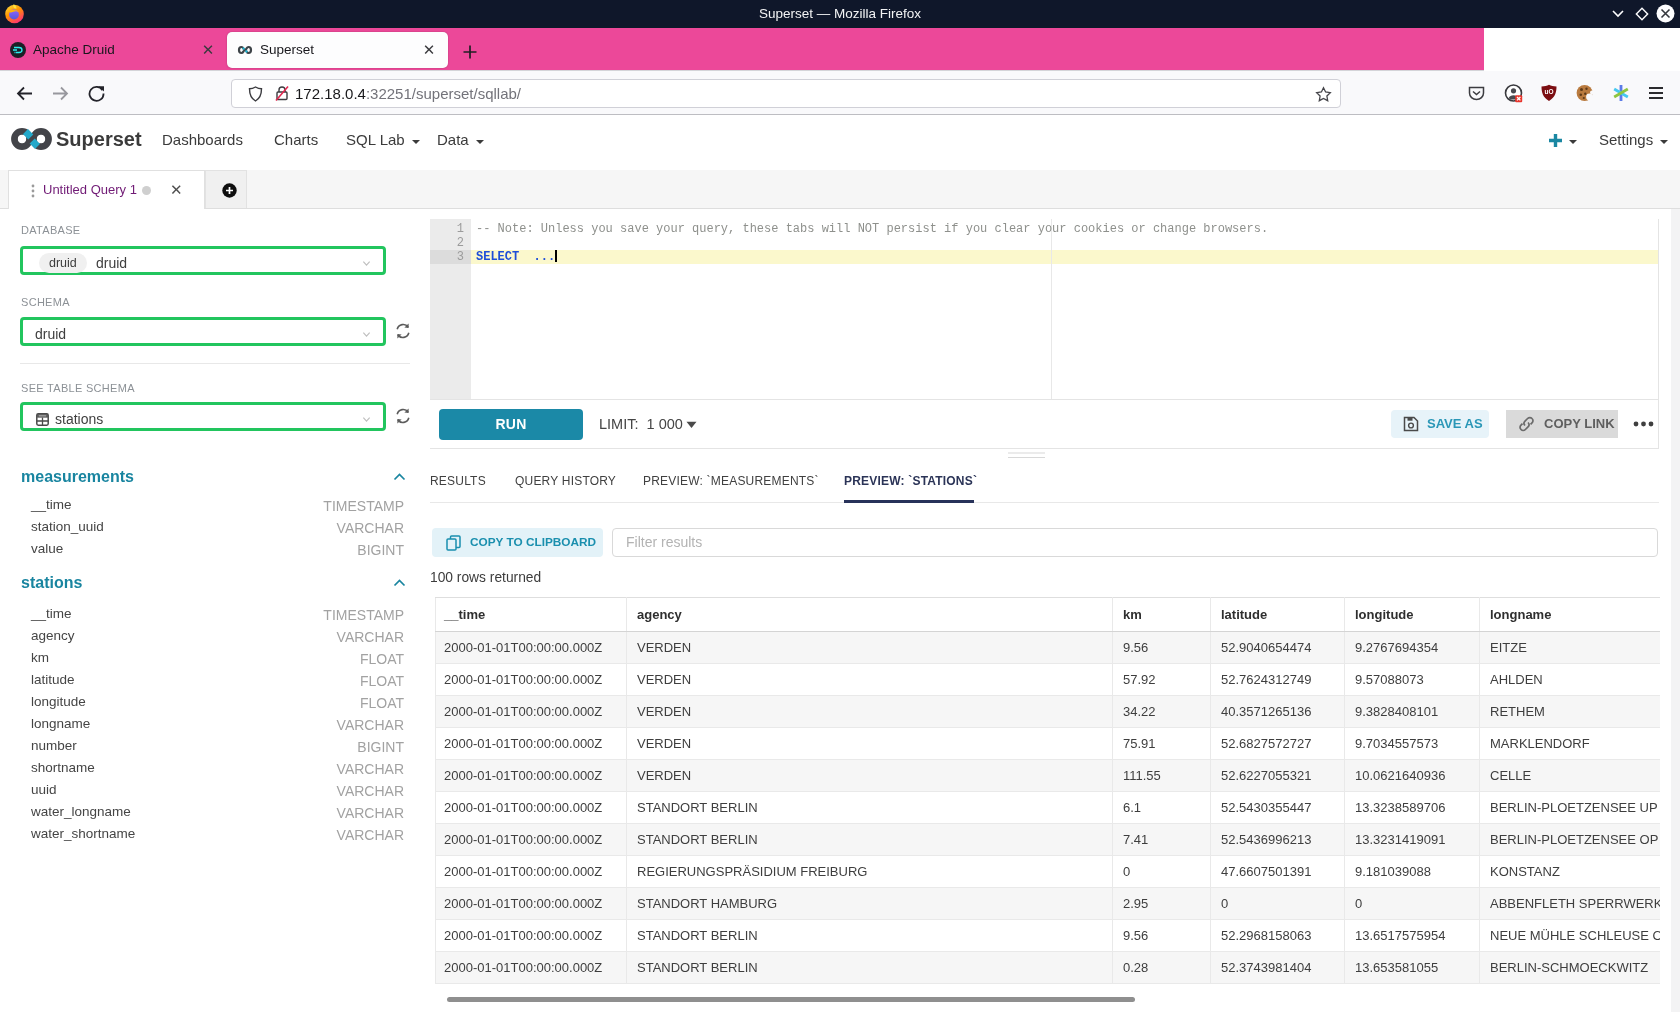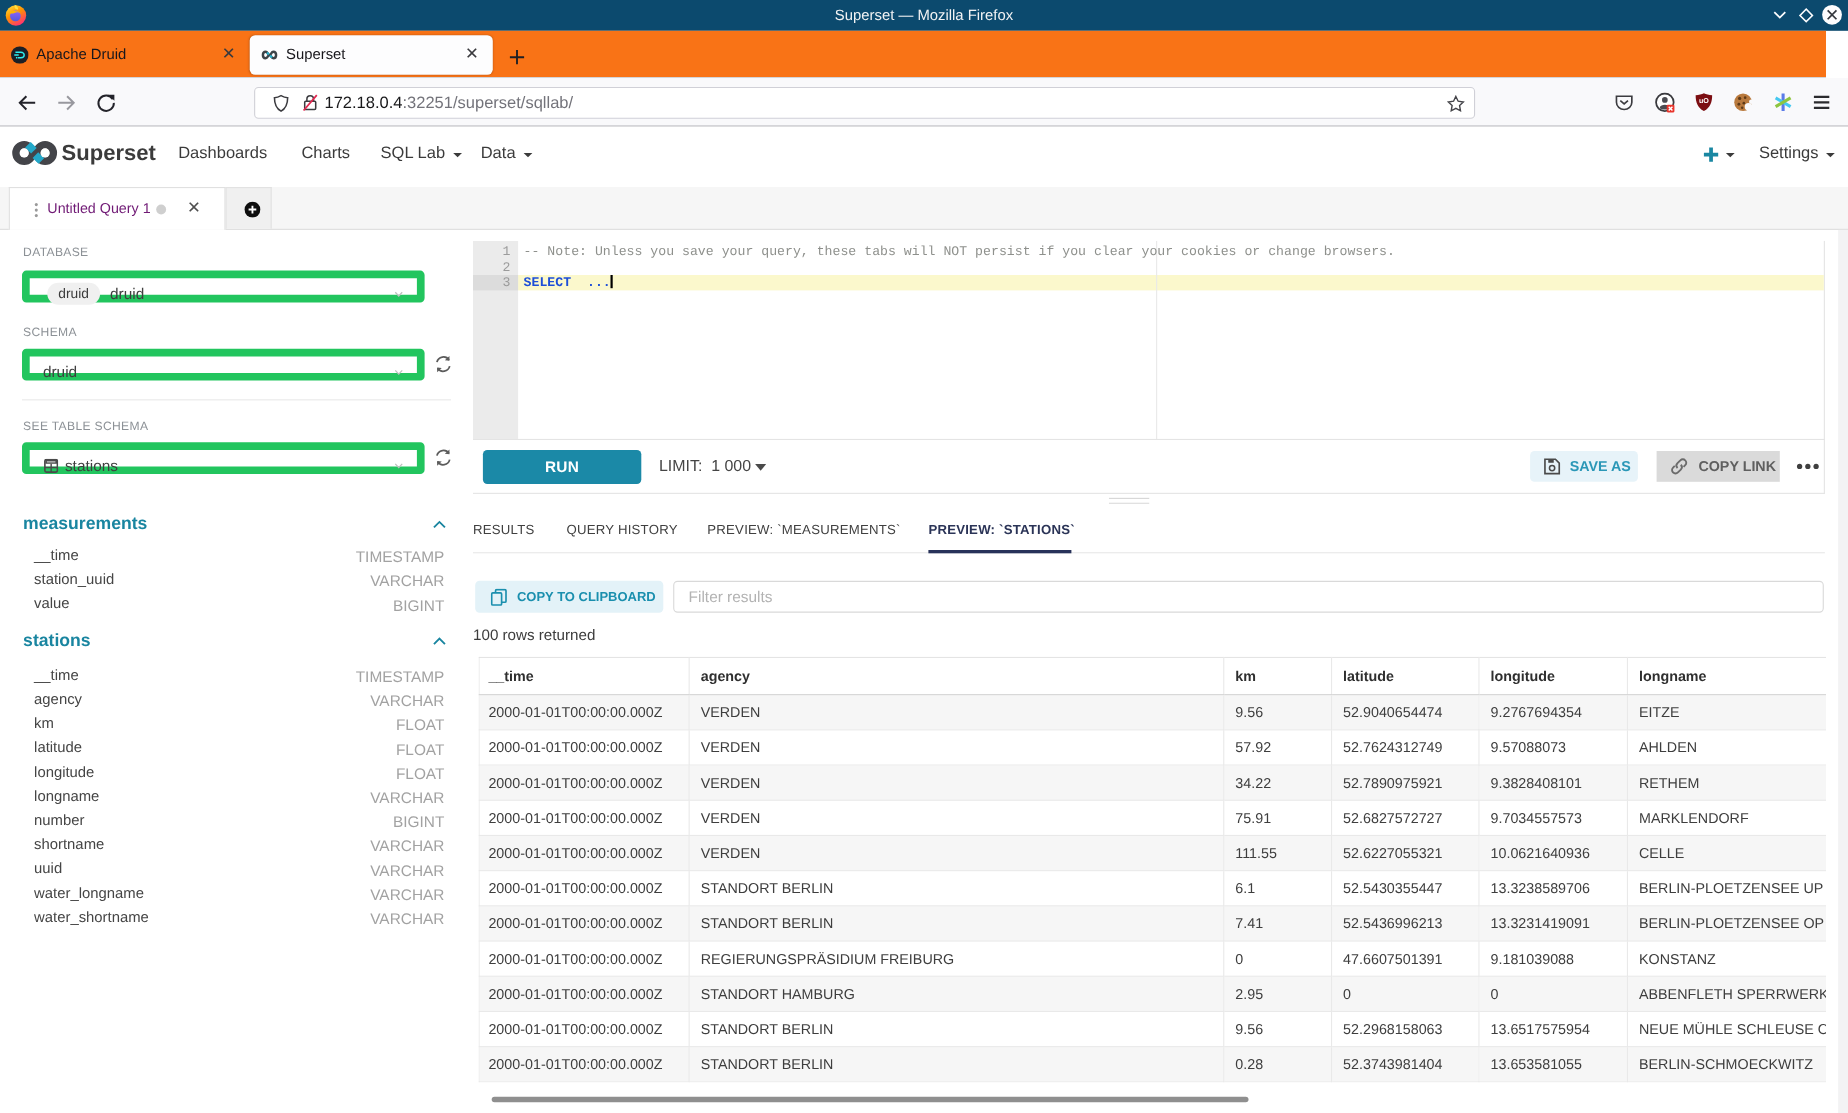--- a/index.html
+++ b/index.html
@@ -1,23 +1,23 @@
 <!DOCTYPE html>
 <html><head>
 <meta charset="utf-8">
 <style>
   * { margin:0; padding:0; box-sizing:border-box; }
   html,body { width:1680px; height:1012px; overflow:hidden; background:#fff;
     font-family:"Liberation Sans", sans-serif; }
   .abs { position:absolute; }
   
-  #titlebar { position:absolute; left:0; top:0; width:1680px; height:28px; background:#0c4a6e; }
+  #titlebar { position:absolute; left:0; top:0; width:1680px; height:28px; background:#0f172a; }
   #titlebar .title { position:absolute; left:0; right:0; top:0; height:28px; line-height:28px;
      text-align:center; color:#f2f3f4; font-size:13.5px; }
-  #tabbar { position:absolute; left:0; top:28px; width:1660px; height:43px; background:#f97316; border-bottom:1px solid #d4d4d8; }
+  #tabbar { position:absolute; left:0; top:28px; width:1484px; height:43px; background:#ec4899; border-bottom:1px solid #d4d4d8; }
   .btab { position:absolute; top:4px; height:36px; border-radius:5px; }
   #tab1 { left:0px; width:227px; }
   #tab2 { left:227px; width:221px; background:#fdfdfe; box-shadow:0 0 2px rgba(0,0,0,0.25); }
   .btab .favicon { position:absolute; left:10px; top:10px; width:16px; height:16px; }
   .btab .ttitle { position:absolute; left:33px; top:0; height:36px; line-height:36px; font-size:13.5px; color:#18171c; }
   .btab .tclose { position:absolute; right:8px; top:7px; width:22px; height:22px; color:#3a3a3e; font-size:15px; text-align:center; line-height:22px; }
   
   #urlbar { position:absolute; left:0; top:71px; width:1680px; height:44px; background:#f9f9fb; border-bottom:1px solid #bdbdc2; }
   #urlinput { position:absolute; left:231px; top:8px; width:1110px; height:29px; background:#fff; border:1px solid #d0d0d7; border-radius:4px; }
   #urltext { position:absolute; left:63px; top:0; height:27px; line-height:27px; font-size:15px; color:#19191b; }
@@ -25,21 +25,21 @@
   
   #ssheader { position:absolute; left:0; top:116px; width:1680px; height:54px; background:#fff; }
   .navitem { position:absolute; top:0; height:47px; line-height:47px; font-size:15px; color:#3b3b3b; }
   .caret { display:inline-block; width:0; height:0; border-left:4px solid transparent; border-right:4px solid transparent; border-top:4.6px solid #3b3b3b; vertical-align:middle; margin-left:7px; margin-top:2px; }
   
   #qtabstrip { position:absolute; left:0; top:170px; width:1680px; height:39px; background:#f6f6f6; border-bottom:1px solid #dedede; }
   #qtab { position:absolute; left:8px; top:0px; width:197px; height:39px; background:#fff; border:1px solid #e0e0e0; border-bottom:none; }
   #qaddtab { position:absolute; left:205px; top:0px; width:42px; height:38px; background:#f0f0f0; border:1px solid #e2e2e2; border-bottom:none; }
   
   .sidelabel { position:absolute; left:21px; font-size:11px; color:#8c9196; letter-spacing:0.3px; }
-  .selectbox { position:absolute; left:20px; width:366px; height:29px; border:7px solid #22c55e; border-radius:4px; background:#fff; }
+  .selectbox { position:absolute; left:20px; width:366px; height:29px; border:3px solid #22c55e; border-radius:4px; background:#fff; }
   .selectbox .chev { position:absolute; right:12px; top:10px; width:9px; height:9px; }
   .refreshbtn { position:absolute; left:394px; width:18px; height:18px; }
   .schemahead { position:absolute; left:21px; font-size:16px; font-weight:bold; color:#1985a0; }
   .colrow { position:absolute; left:31px; width:373px; height:22px; font-size:13.5px; color:#454545; }
   .colrow .ctype { position:absolute; right:0; top:1px; font-size:14px; color:#a2a2a2; }
   
   #editor { position:absolute; left:430px; top:219px; width:1229px; height:181px; background:#fff; border-bottom:1px solid #e4e4e4; border-right:1px solid #e4e4e4; overflow:hidden;
     font-family:"Liberation Mono", monospace; font-size:12px; line-height:14px; }
   #gutter { position:absolute; left:0; top:0; width:41px; height:181px; color:#9b9b9b; text-align:right; padding:3px 7px 0 0; }
   #edlines { position:absolute; left:46px; top:3px; right:0; }
@@ -397,21 +397,21 @@
           <td>VERDEN</td>
           <td>57.92</td>
           <td>52.7624312749</td>
           <td>9.57088073</td>
           <td>AHLDEN</td>
         </tr>
     <tr class="odd">
           <td>2000-01-01T00:00:00.000Z</td>
           <td>VERDEN</td>
           <td>34.22</td>
-          <td>52.7890975921</td>
+          <td>40.3571265136</td>
           <td>9.3828408101</td>
           <td>RETHEM</td>
         </tr>
     <tr>
           <td>2000-01-01T00:00:00.000Z</td>
           <td>VERDEN</td>
           <td>75.91</td>
           <td>52.6827572727</td>
           <td>9.7034557573</td>
           <td>MARKLENDORF</td>

